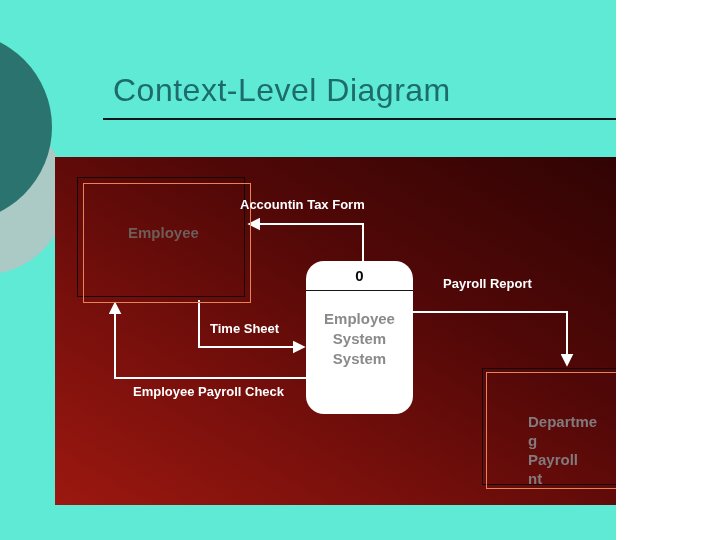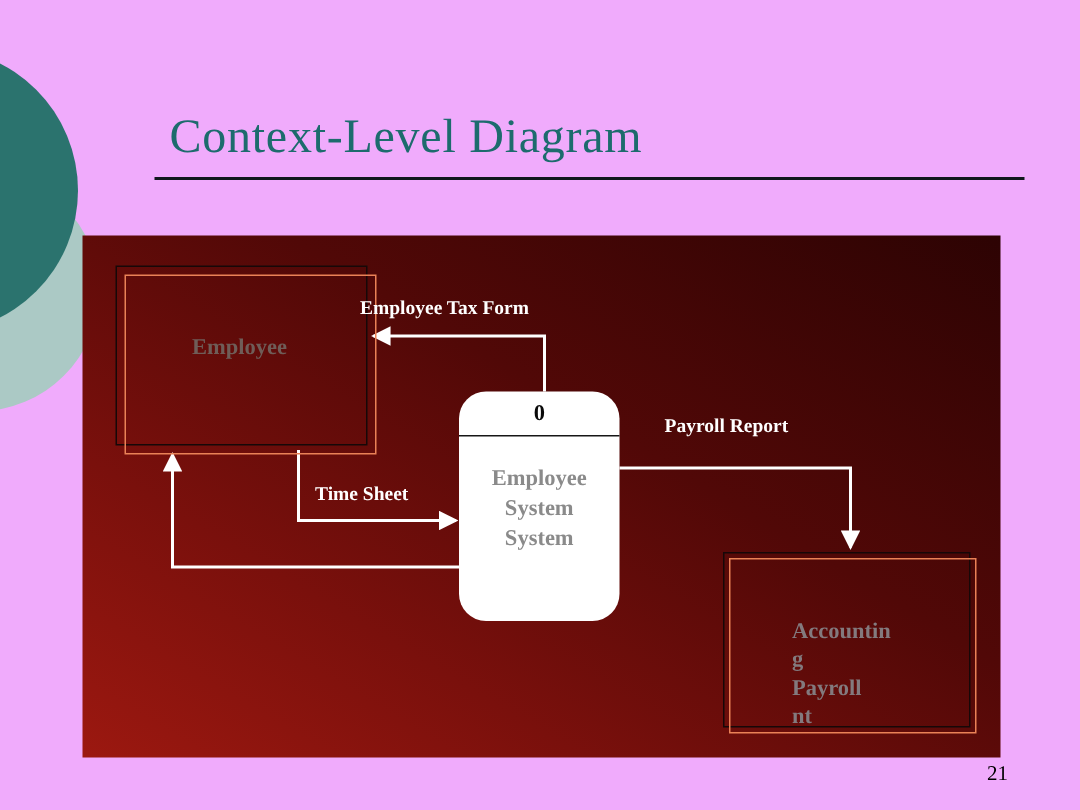--- a/index.html
+++ b/index.html
@@ -1,19 +1,19 @@
 <!DOCTYPE html>
 <html><head>
 <meta charset="utf-8">
 <style>
   html,body { margin:0; padding:0; background:#fff; }
   .slide {
-    position:relative; width:720px; height:540px;
-    background:#f0abfc; overflow:hidden;
-    font-family:Liberation Serif, serif;
+    position:relative; width:616px; height:540px;
+    background:#5eead4; overflow:hidden;
+    font-family:Liberation Sans, sans-serif;
   }
   
   .circle { position:absolute; border-radius:50%; }
   .circle-light { left:-94px; top:114px; width:160px; height:160px; background:#abc9c5; z-index:1; }
   .circle-dark  { left:-138px; top:32px; width:190px; height:190px; background:#2b736e; z-index:2; }
 
   
   .title {
     position:absolute; left:113px; top:72px; z-index:4;
     font-size:32px; font-weight:400; color:#1d6b6d; letter-spacing:0.5px;
@@ -101,34 +101,35 @@
       <path d="M358,155 L512,155 L512,208" fill="none" stroke="#ffffff" stroke-width="2" marker-end="url(#arrow)"></path>
     </svg>
 
     <div class="ebox black emp-black"></div>
     <div class="ebox orange emp-orange"></div>
     <div class="entity-text emp-label">Employee</div>
 
     <div class="ebox black acc-black"></div>
     <div class="ebox orange acc-orange"></div>
     <div class="entity-text acc-label">
-      <span>Accountin</span>
+      <span>Departme</span>
       <span>g</span>
       <span>Payroll</span>
       <span>nt</span>
     </div>
 
     <div class="process">
       <div class="process-header">0</div>
       <div class="process-body">
         <span>Employee</span>
         <span>System</span>
         <span>System</span>
       </div>
     </div>
 
-    <div class="flow-label lbl-taxform">Employee Tax Form</div>
+    <div class="flow-label lbl-taxform">Accountin Tax Form</div>
     <div class="flow-label lbl-report">Payroll Report</div>
     <div class="flow-label lbl-timesheet">Time Sheet</div>
+    <div class="flow-label lbl-check">Employee Payroll Check</div>
   </div>
 
   <div class="page-number">21</div>
 </div>
 
 </body></html>

